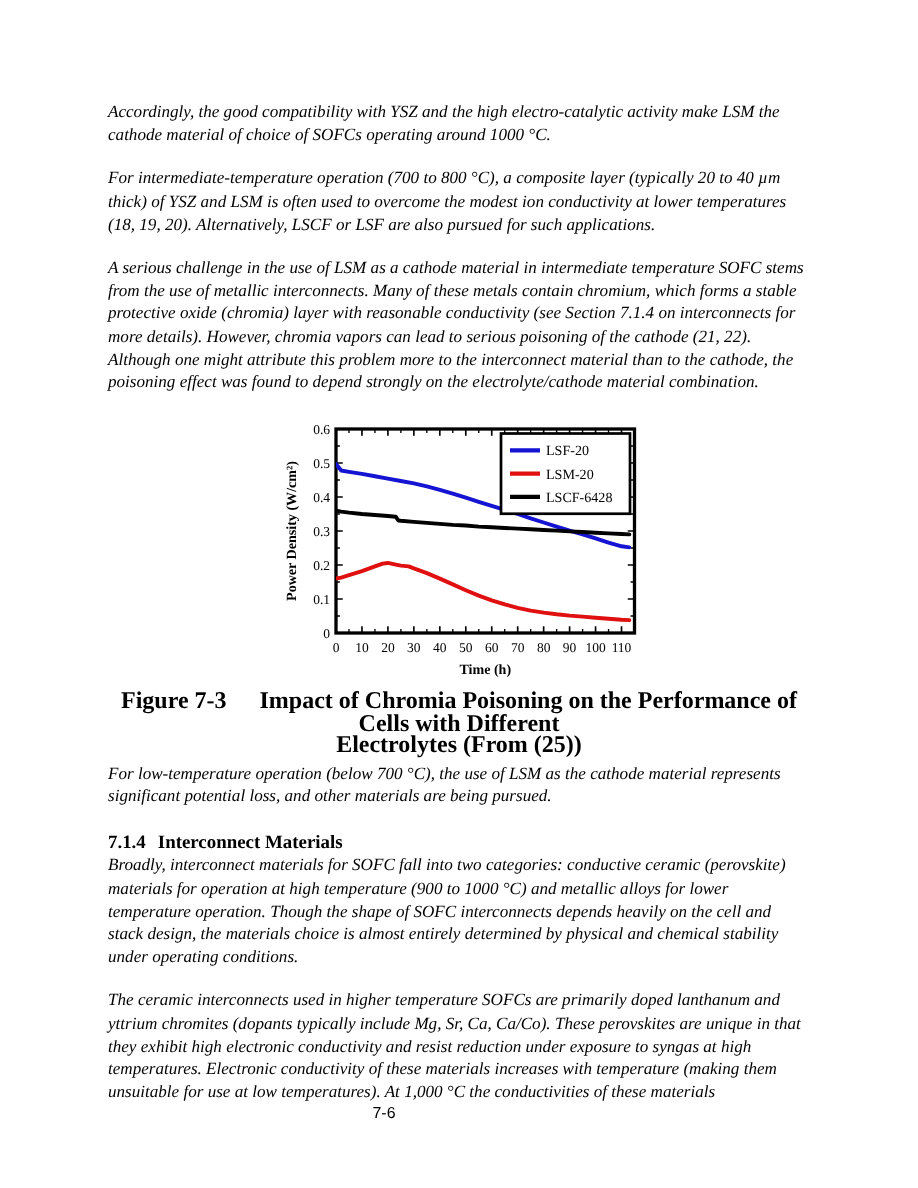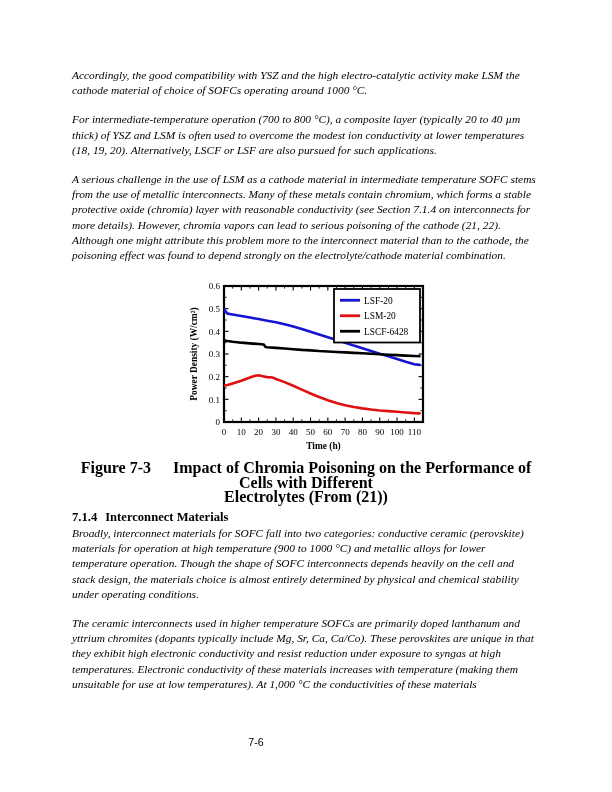--- a/index.html
+++ b/index.html
@@ -234,24 +234,25 @@
                 <line x1="155" y1="38.75" x2="175" y2="38.75" stroke="#e01010" stroke-width="2.8"></line>
                 <text x="179" y="42.15" class="legend-text">LSM-20</text>
                 <line x1="155" y1="54.25" x2="175" y2="54.25" stroke="#000000" stroke-width="2.8"></line>
                 <text x="179" y="57.65" class="legend-text">LSCF-6428</text>
               </g>
             </svg>
         </div>
       </div>
       <div class="caption">
         <span class="capnum">Figure 7-3</span><span class="captxt">Impact of Chromia Poisoning on the Performance of Cells with Different</span><br>
-        <span class="captxt">Electrolytes (From (21))</span>
+        <span class="captxt">Electrolytes (From (25))</span>
       </div>
     </div>
 
+    <p class="para">For low-temperature operation (below 700 °C), the use of LSM as the cathode material represents significant potential loss, and other materials are being pursued.</p>
 
     <h2 class="heading">
       <span class="secnum">7.1.4</span><span>Interconnect Materials</span>
     </h2>
 
     <p class="para">Broadly, interconnect materials for SOFC fall into two categories: conductive ceramic (perovskite) materials for operation at high temperature (900 to 1000 °C) and metallic alloys for lower temperature operation. Though the shape of SOFC interconnects depends heavily on the cell and stack design, the materials choice is almost entirely determined by physical and chemical stability under operating conditions.</p>
     <p class="para">The ceramic interconnects used in higher temperature SOFCs are primarily doped lanthanum and yttrium chromites (dopants typically include Mg, Sr, Ca, Ca/Co). These perovskites are unique in that they exhibit high electronic conductivity and resist reduction under exposure to syngas at high temperatures. Electronic conductivity of these materials increases with temperature (making them unsuitable for use at low temperatures). At 1,000 °C the conductivities of these materials</p>
 
   </div>
 

